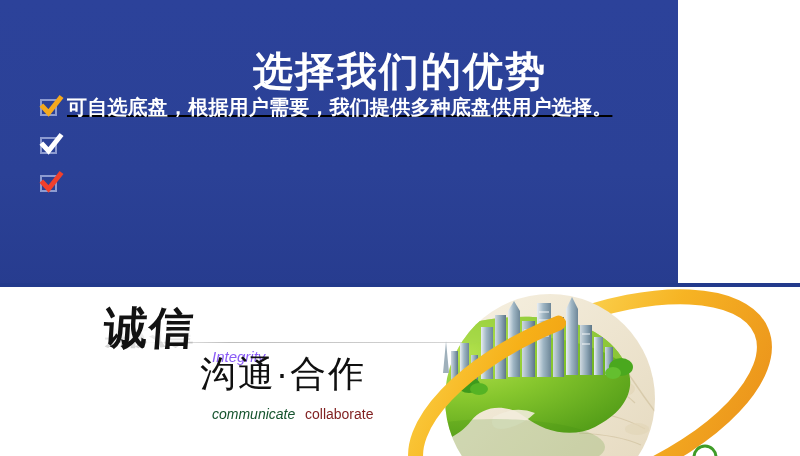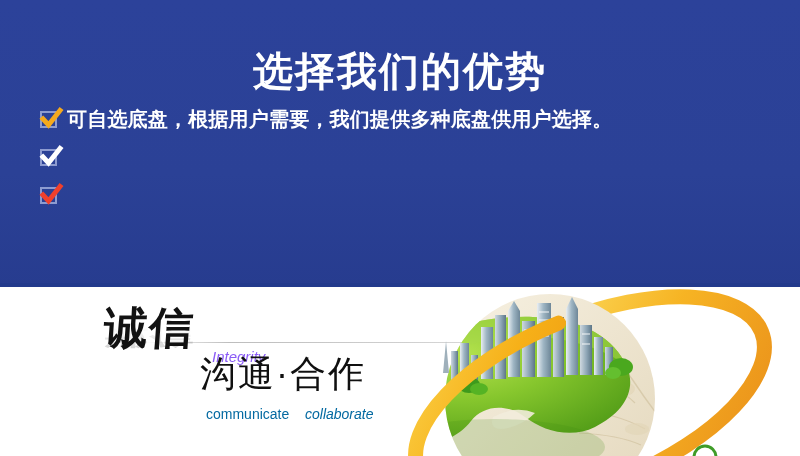--- a/index.html
+++ b/index.html
@@ -16,21 +16,21 @@
     height: 456px;
     overflow: hidden;
     background: #ffffff;
   }
 
   
   .advantages-panel {
     position: absolute;
     left: 0;
     top: 0;
-    width: 800px;
+    width: 678px;
     height: 287px;
     background: #2b4298;
     background-image: linear-gradient(180deg, #2c429a 0%, #2b4196 60%, #273c8f 100%);
     box-sizing: border-box;
   }
   .panel-bottom-rule {
     position: absolute;
     left: 0;
     top: 283px;
     width: 800px;
@@ -48,22 +48,23 @@
     font-size: 40px;
     font-weight: bold;
     letter-spacing: 2px;
     line-height: 48px;
     white-space: nowrap;
   }
 
   .bullet-list {
     position: absolute;
     left: 40px;
-    top: 100px;
+    top: 88px;
     width: 755px;
+    text-decoration: underline;
   }
   .bullet-row {
     display: flex;
     align-items: center;
     height: 38px;
   }
   .check-box {
     position: relative;
     width: 17px;
     height: 17px;
@@ -154,33 +155,33 @@
     left: 200px;
     top: 65px;
     font-size: 36px;
     color: #101010;
     letter-spacing: 2px;
     line-height: 44px;
     white-space: nowrap;
   }
   .word-communicate {
     position: absolute;
-    left: 206px;
+    left: 212px;
     top: 119px;
     font-size: 14px;
-    color: #0369a1;
+    font-style: italic;
+    color: #14532d;
     white-space: nowrap;
   }
   .word-collaborate {
     position: absolute;
     left: 305px;
     top: 119px;
     font-size: 14px;
-    font-style: italic;
-    color: #0369a1;
+    color: #7f1d1d;
     white-space: nowrap;
   }
 
   
   .globe-art {
     position: absolute;
     left: 375px;
     top: -6px;
     width: 430px;
     height: 185px;

